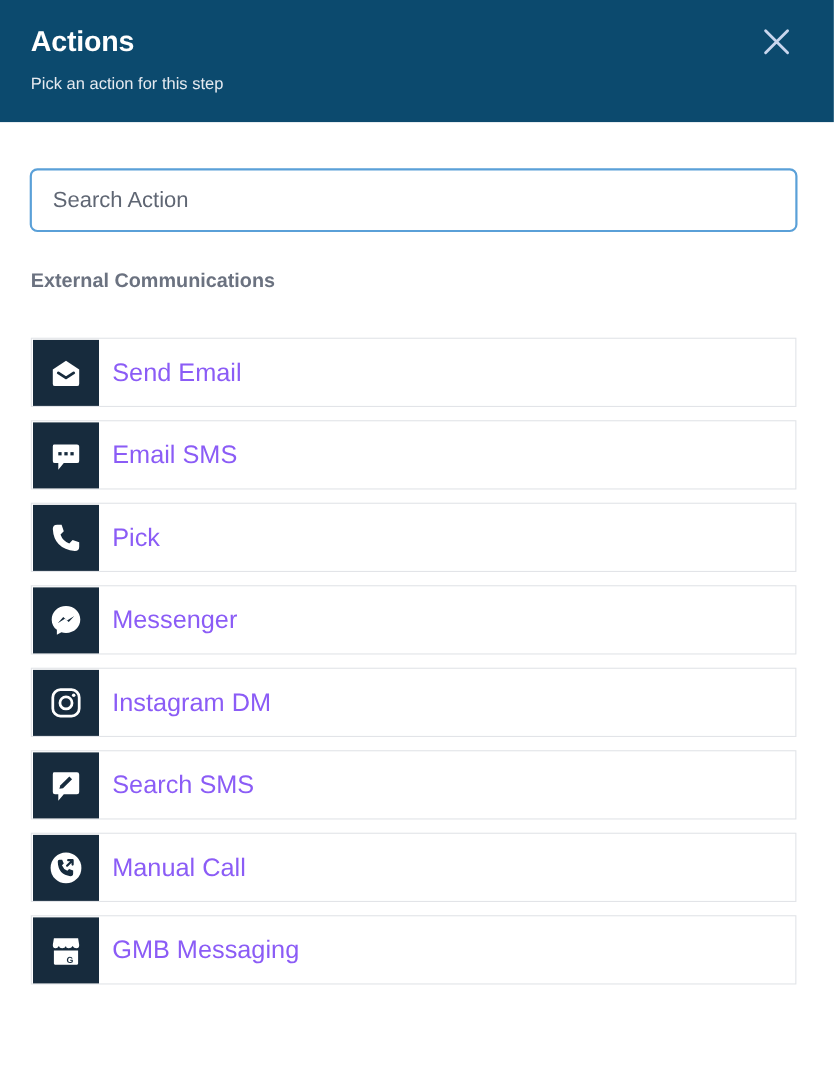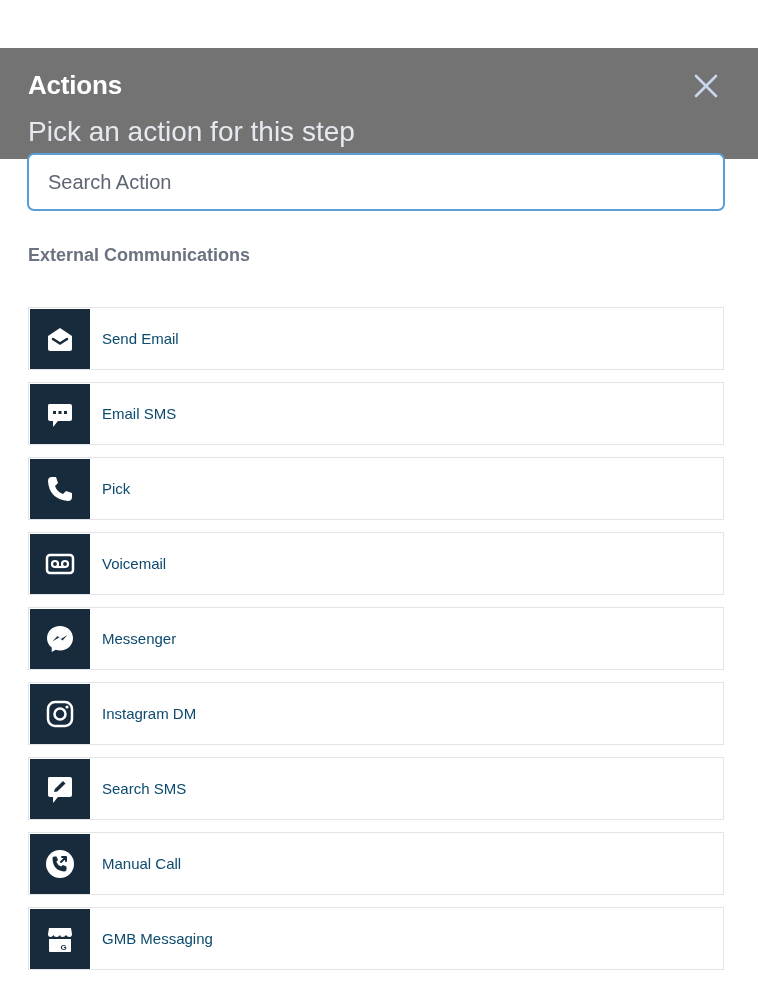--- a/index.html
+++ b/index.html
@@ -3,30 +3,29 @@
 <meta charset="utf-8">
 <style>
   html, body { margin: 0; padding: 0; }
   body {
     width: 758px; height: 992px; overflow: hidden;
     background: #ffffff;
     font-family: "Liberation Sans", "DejaVu Sans", sans-serif;
   }
   .header {
     position: absolute; left: 0; top: 0; width: 758px; height: 111px;
-    background: #737373;
-    margin-top: 48px;
+    background: #0c4a6e;
   }
   .header .title {
     position: absolute; left: 28px; top: 22px;
     color: #ffffff; font-size: 26px; font-weight: bold; letter-spacing: -0.2px;
   }
   .header .subtitle {
     position: absolute; left: 28px; top: 68px;
-    color: #e6eaf0; font-size: 28px;
+    color: #e6eaf0; font-size: 15px;
   }
   .close-btn {
     position: absolute; left: 690px; top: 22px; width: 32px; height: 32px;
     cursor: pointer;
   }
   .search {
     position: absolute; left: 27px; top: 153px; width: 698px; height: 58px;
     box-sizing: border-box;
     border: 2px solid #5aa0d8; border-radius: 7px;
     background: #fff;
@@ -51,21 +50,21 @@
     cursor: pointer;
   }
   .item .icon-box {
     position: absolute; left: 1px; top: 1px; width: 60px; height: 60px;
     background: #172b3d;
     display: flex; align-items: center; justify-content: center;
   }
   .item .icon-box svg { width: 32px; height: 32px; }
   .item .label {
     position: absolute; left: 73px; top: 0; height: 61px; line-height: 61px;
-    font-size: 15px; color: #0c4a6e;
+    font-size: 23px; color: #8b5cf6;
   }
 </style>
 </head>
 <body>
 
 <div class="header">
   <div class="title">Actions</div>
   <div class="subtitle">Pick an action for this step</div>
   <div class="close-btn">
     <svg viewBox="0 0 32 32" width="32" height="32">
@@ -104,31 +103,20 @@
 
   <div class="item">
     <div class="icon-box">
       <svg viewBox="0 0 32 32">
         <path d="M8 4 L12 4 L14 10 L11 13 Q13 19 19 21 L22 18 L28 20 L28 24 Q28 28 24 28 Q5 26 4 8 Q4 4 8 4 Z" fill="#fff"></path>
       </svg>
     </div>
     <span class="label">Pick</span>
   </div>
 
-  <div class="item">
-    <div class="icon-box">
-      <svg viewBox="0 0 32 32">
-        <rect x="3" y="7" width="26" height="18" rx="3" fill="none" stroke="#fff" stroke-width="2.5"></rect>
-        <circle cx="11" cy="16" r="3" fill="none" stroke="#fff" stroke-width="2.2"></circle>
-        <circle cx="21" cy="16" r="3" fill="none" stroke="#fff" stroke-width="2.2"></circle>
-        <line x1="11" y1="19" x2="21" y2="19" stroke="#fff" stroke-width="2.2"></line>
-      </svg>
-    </div>
-    <span class="label">Voicemail</span>
-  </div>
 
   <div class="item">
     <div class="icon-box">
       <svg viewBox="0 0 32 32">
         <path d="M16 3 C8.5 3 3 8.4 3 15.3 C3 19.2 4.8 22.5 7.7 24.6 L7.7 29 L11.8 26.8 C13.1 27.2 14.5 27.4 16 27.4 C23.5 27.4 29 22 29 15.2 C29 8.4 23.5 3 16 3 Z" fill="#fff"></path>
         <path d="M8.5 18.5 L13.5 13 L17 16 L23.5 12 L18.5 17.5 L15 14.5 Z" fill="#172b3d"></path>
       </svg>
     </div>
     <span class="label">Messenger</span>
   </div>

